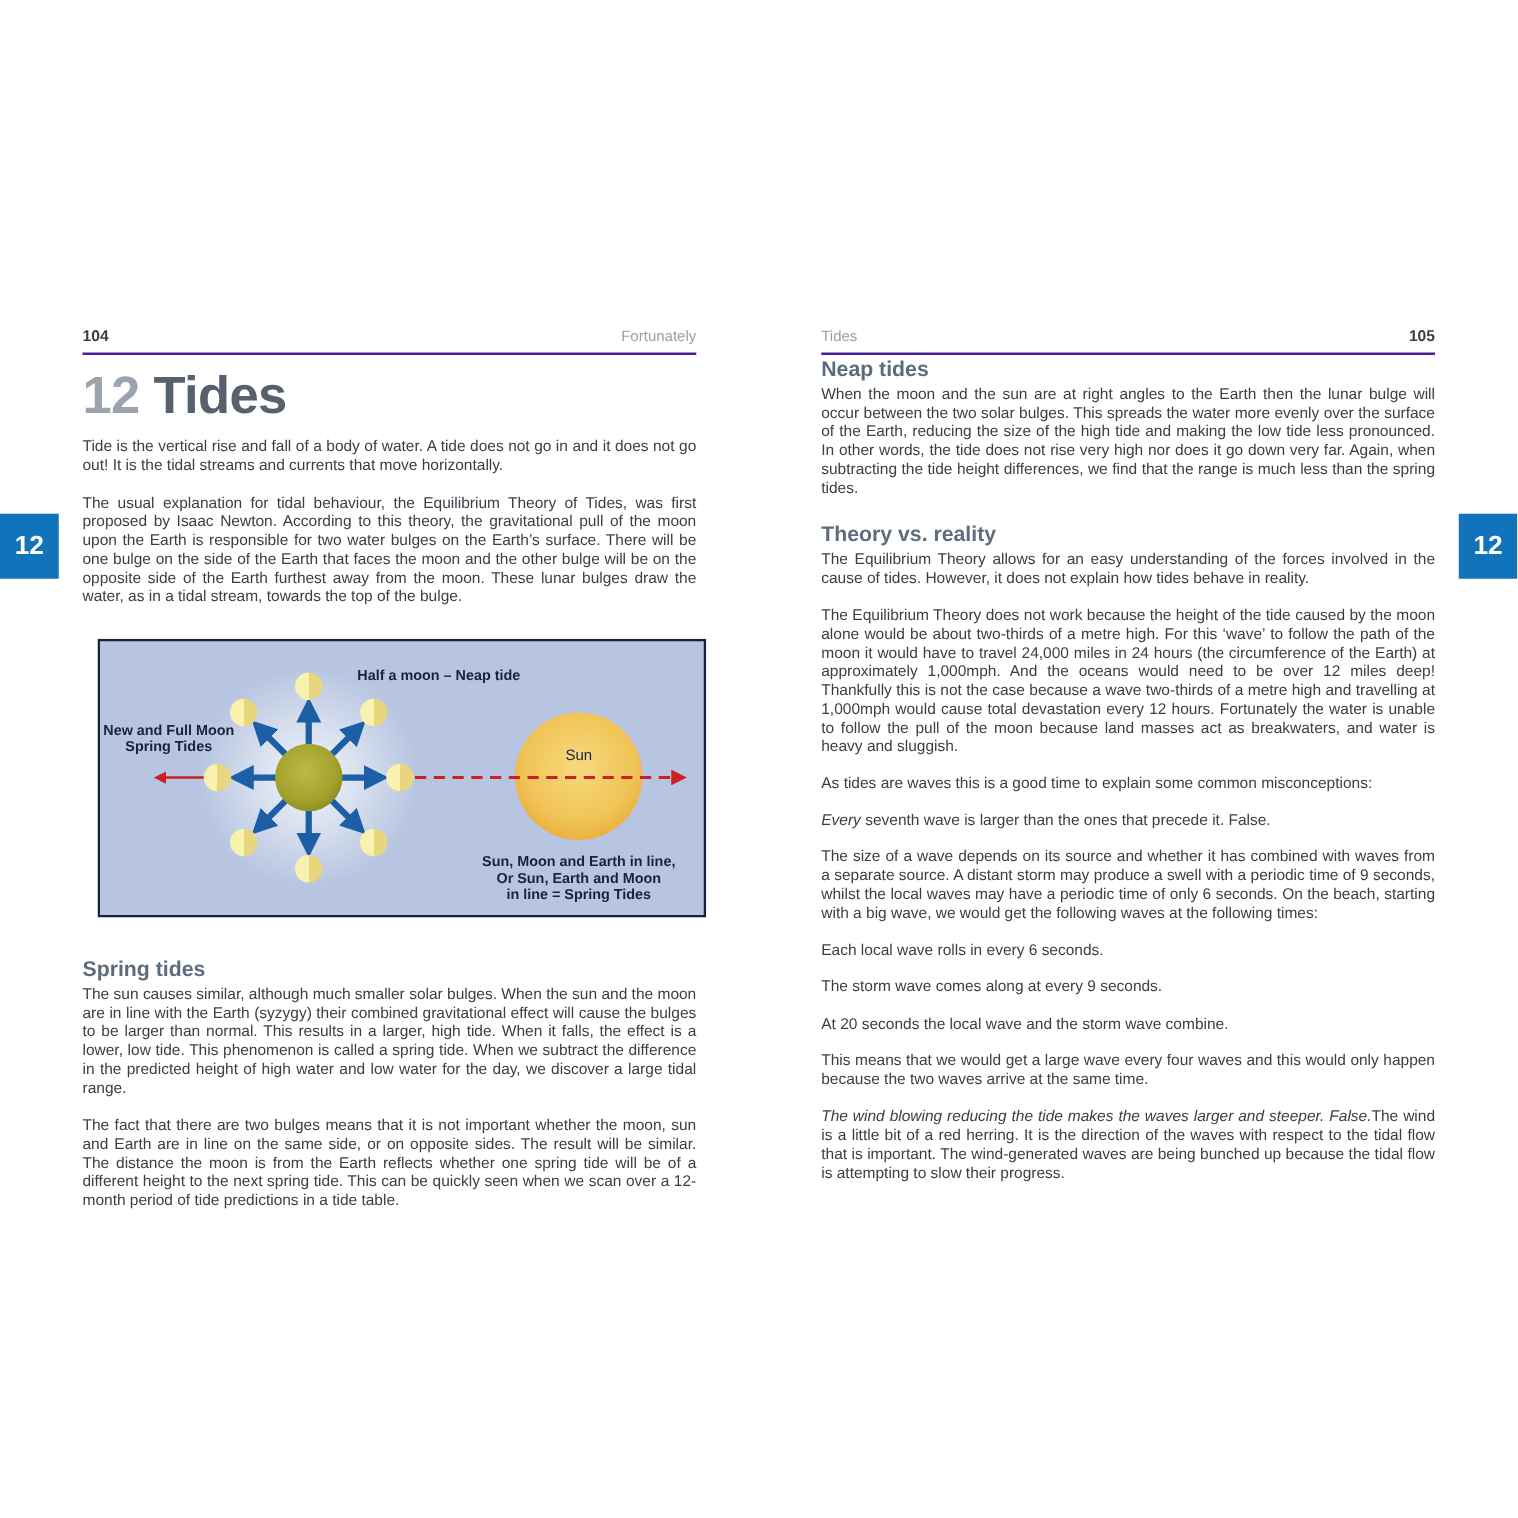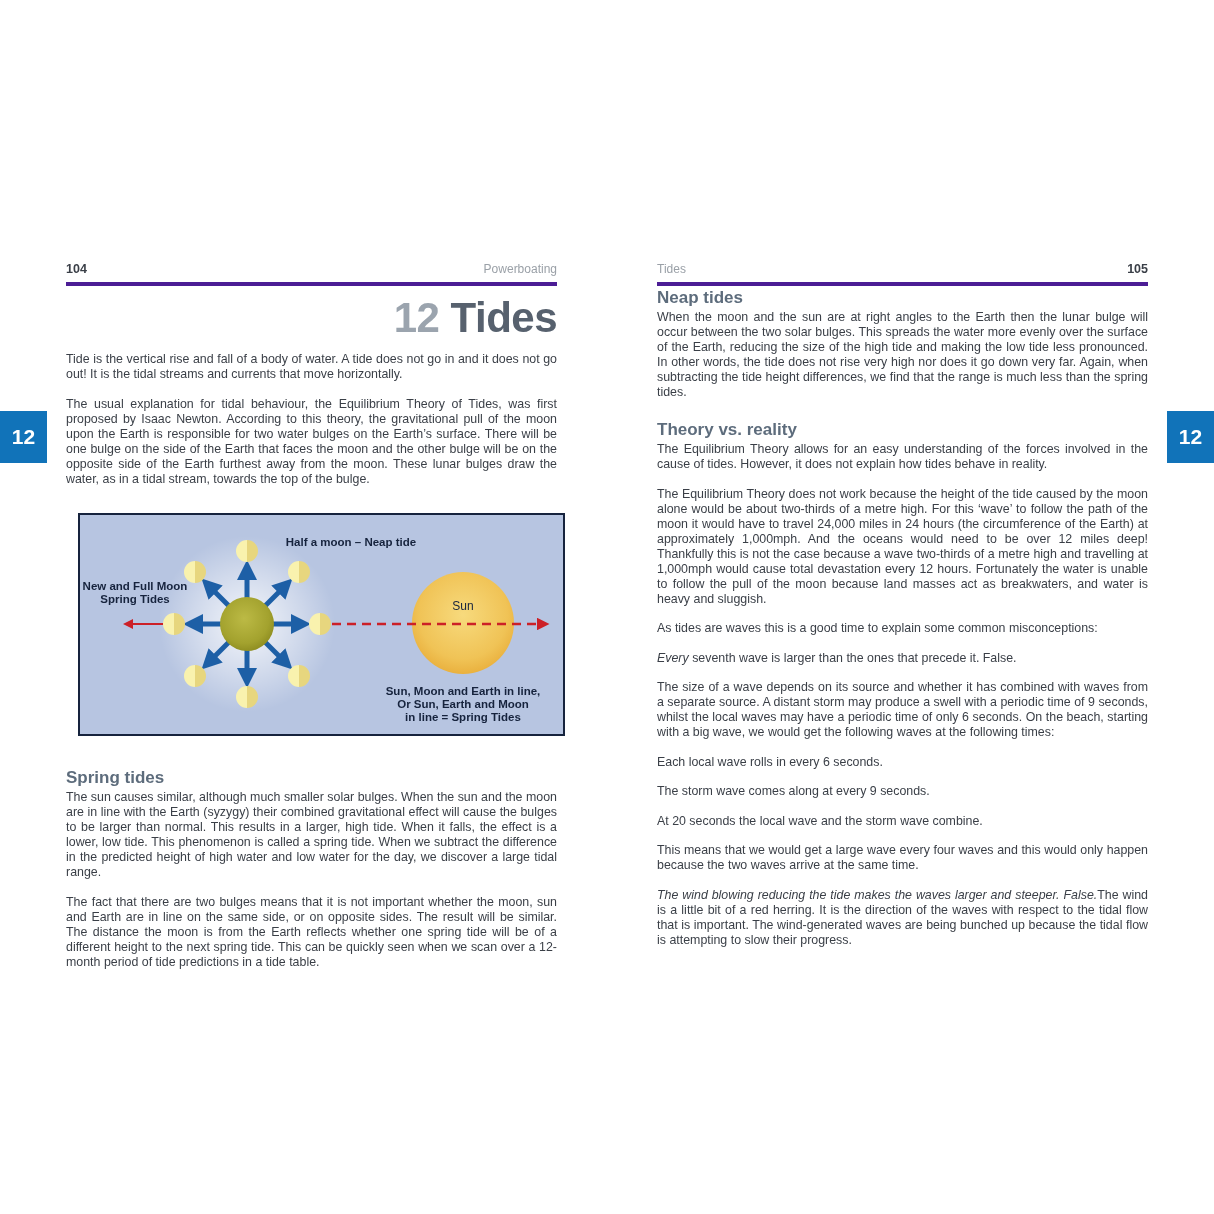--- a/index.html
+++ b/index.html
@@ -2,24 +2,24 @@
 <html><head>
 <meta charset="utf-8">
 <style>
   html,body{margin:0;padding:0;background:#ffffff;}
   .canvas{position:relative;width:1214px;height:1214px;background:#ffffff;overflow:hidden;
           font-family:"Liberation Sans",sans-serif;color:#3a3f47;}
   .page{position:absolute;top:262px;width:491px;}
   .page-left{left:66px;}
   .page-right{left:657px;}
   .pagehead{display:flex;justify-content:space-between;align-items:baseline;
-            padding-bottom:6px;border-bottom:4px solid #4c1d95;}
+            padding-bottom:6px;border-bottom:2px solid #4c1d95;}
   .pagenum{font-size:12.5px;font-weight:bold;color:#3a3f47;}
   .runhead{font-size:12px;color:#9aa0a7;}
-  .chapter-title{margin:10px 0 12px 0;font-size:42px;line-height:44px;font-weight:bold;letter-spacing:-0.5px;text-align:right;}
+  .chapter-title{margin:10px 0 12px 0;font-size:42px;line-height:44px;font-weight:bold;letter-spacing:-0.5px;}
   .chapnum{color:#9ba4ae;}
   .chapname{color:#57616e;}
   p.body{margin:0 0 14.5px 0;font-size:12.4px;line-height:15px;text-align:justify;color:#3a3f47;}
   h2.sect{margin:20px 0 3px 0;font-size:17px;line-height:19px;font-weight:bold;color:#5d6c7c;}
   h2.sect-first{margin-top:2px;}
   .it{font-style:italic;}
   .diagram{margin:0 0 16px 0;padding:12px;width:487px;height:223px;}
   .tab{position:absolute;width:47px;height:52px;background:#1173b9;color:#ffffff;
        display:flex;align-items:center;justify-content:center;
        font-size:21px;font-weight:bold;}
@@ -34,21 +34,21 @@
   <div class="tab tab-left">
     <span>12</span>
   </div>
   <div class="tab tab-right">
     <span>12</span>
   </div>
 
   <div class="page page-left">
     <div class="pagehead">
       <span class="pagenum">104</span>
-      <span class="runhead">Powerboating</span>
+      <span class="runhead">Fortunately</span>
     </div>
 
     <h1 class="chapter-title"><span class="chapnum">12</span> <span class="chapname">Tides</span></h1>
 
     <p class="body">Tide is the vertical rise and fall of a body of water. A tide does not go in and it does not go out! It is the tidal streams and currents that move horizontally.</p>
     <p class="body">The usual explanation for tidal behaviour, the Equilibrium Theory of Tides, was first proposed by Isaac Newton. According to this theory, the gravitational pull of the moon upon the Earth is responsible for two water bulges on the Earth’s surface. There will be one bulge on the side of the Earth that faces the moon and the other bulge will be on the opposite side of the Earth furthest away from the moon. These lunar bulges draw the water, as in a tidal stream, towards the top of the bulge.</p>
 
     <figure class="diagram">
       <svg width="487" height="223" viewBox="0 0 487 223" xmlns="http://www.w3.org/2000/svg">
         <defs>

